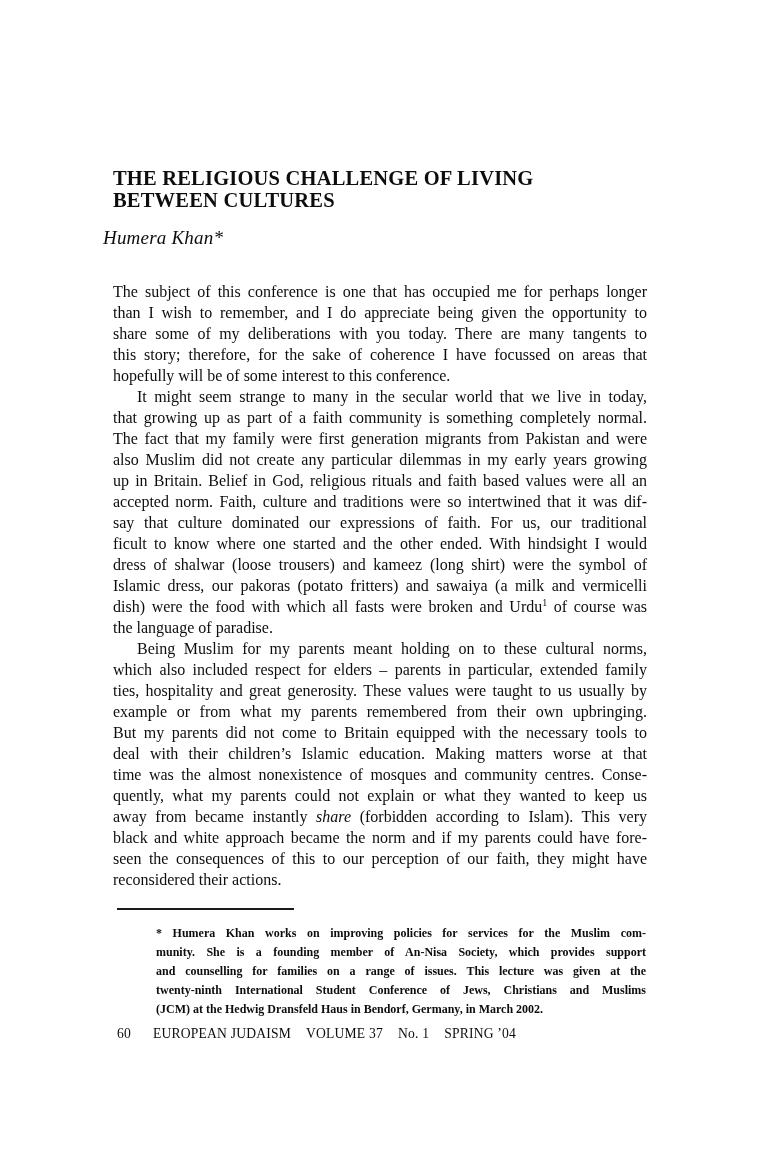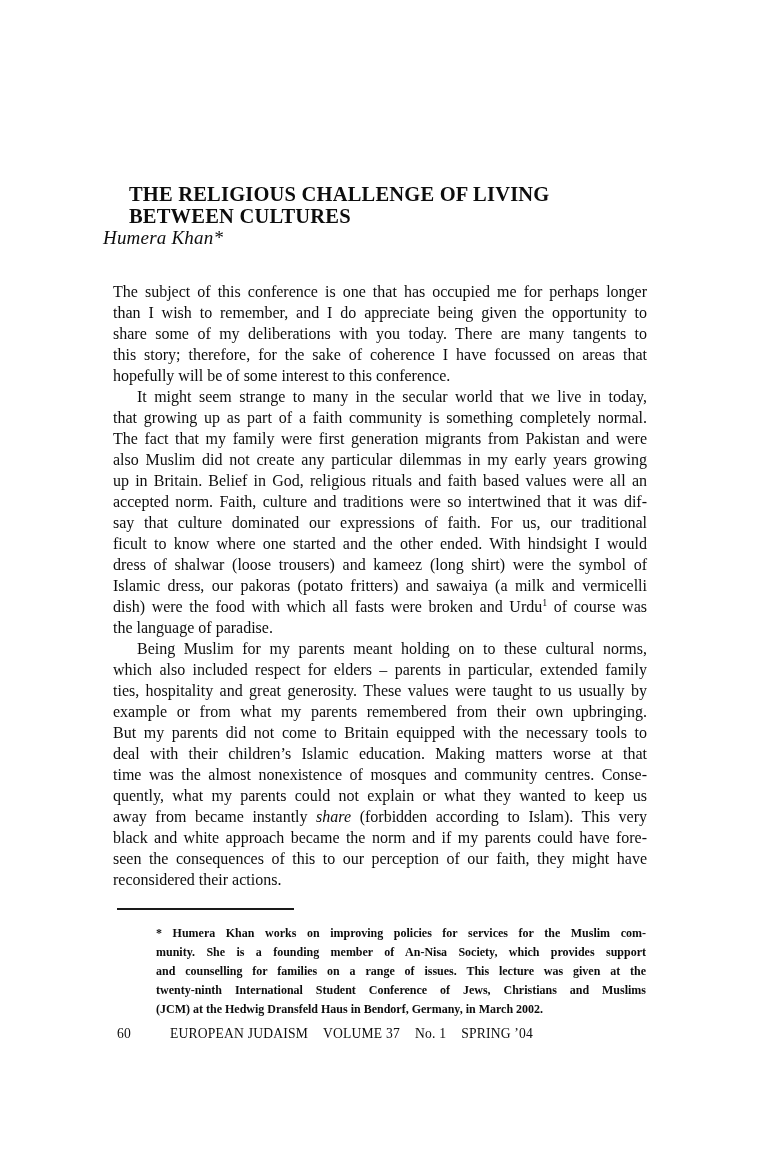--- a/index.html
+++ b/index.html
@@ -10,21 +10,21 @@
     background: #ffffff;
     color: #0d0d0d;
     font-family: "Liberation Serif", serif;
     overflow: hidden;
   }
   .title {
     position: absolute;
     left: 113px;
     top: 167px;
     width: 540px;
-    margin: 16px;
+    margin: 0;
     font-size: 20.5px;
     font-weight: 700;
     line-height: 22px;
     letter-spacing: 0.2px;
   }
   .title .tline { display: block; }
   .author {
     position: absolute;
     left: 103px;
     top: 227px;
@@ -65,21 +65,21 @@
     font-weight: bold;
   }
   .footer {
     position: absolute;
     left: 117px;
     top: 1026px;
     font-size: 13.6px;
     white-space: nowrap;
     letter-spacing: 0.2px;
   }
-  .footer .pageno { margin-right: 39px; }
+  .footer .pageno { margin-right: 22px; }
   .footer .fseg { margin-right: 15px; }
   .footer .fseg:last-child { margin-right: 0; }
 </style>
 </head>
 <body>
 
 <div class="page">
 
   <h1 class="title">
     <span class="tline">THE RELIGIOUS CHALLENGE OF LIVING</span>

